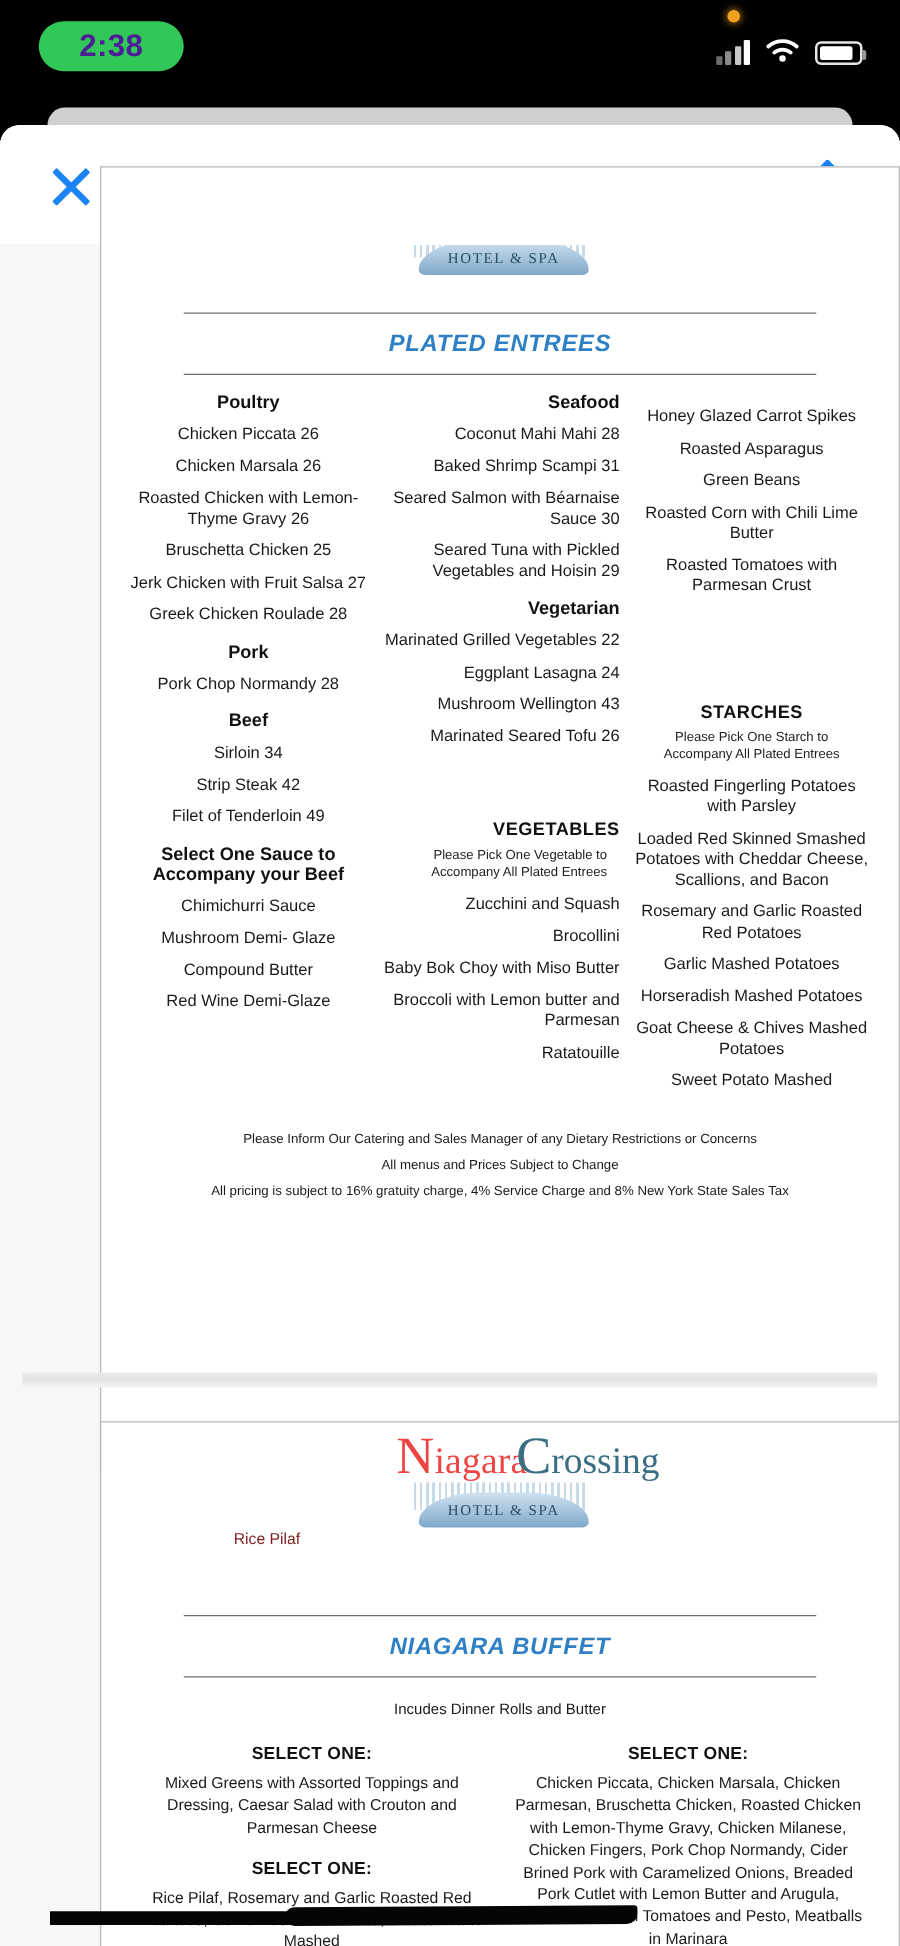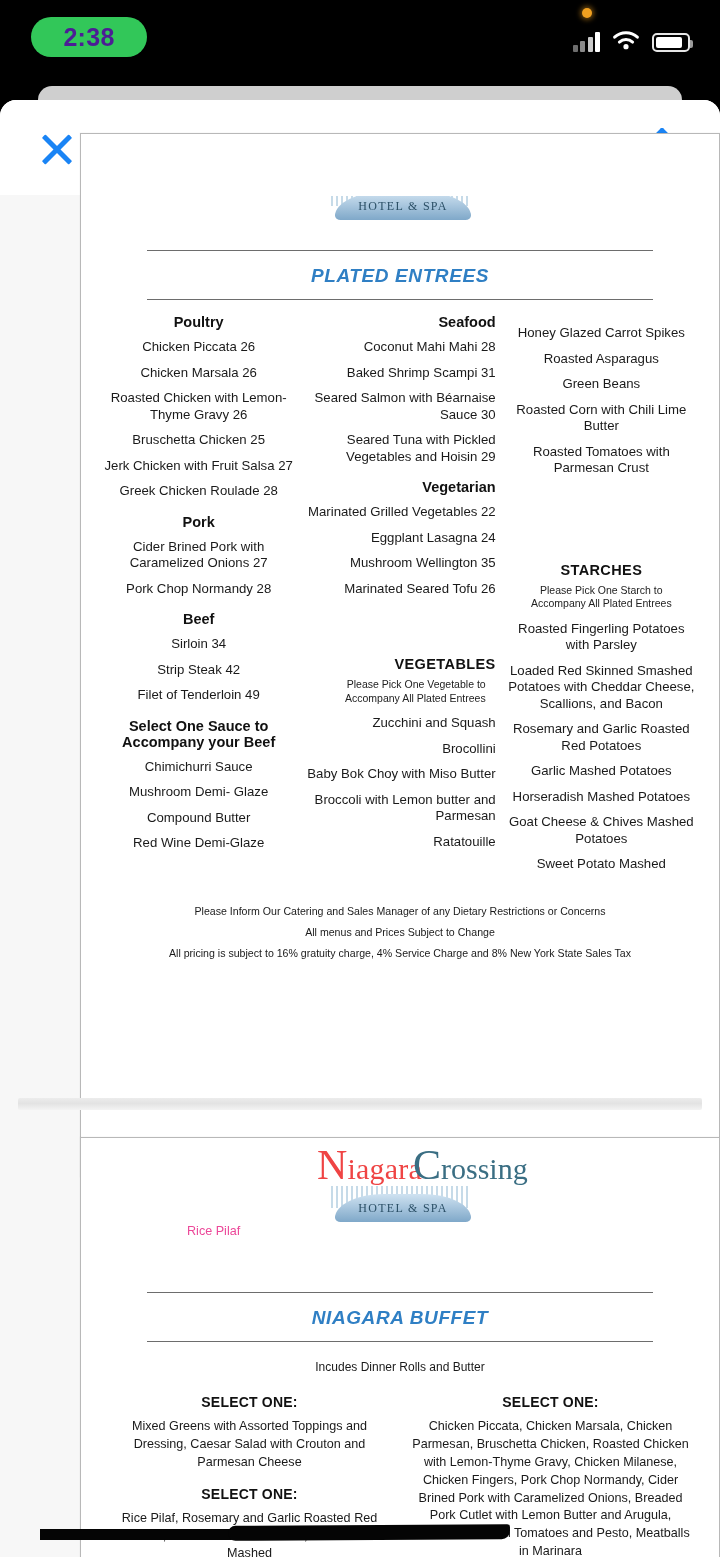--- a/index.html
+++ b/index.html
@@ -161,21 +161,21 @@
 
   .footer{ text-align:center; padding:14px 26px 0; }
   .footer div{ font-size:10.6px; color:#1a1a1a; margin:9px 0; }
 
   
   .buffet-lead{ text-align:center; font-size:12px; margin-top:18px; color:#1a1a1a; }
   .bcols{ display:flex; padding:6px 18px 0; }
   .bcol{ flex:1; text-align:center; padding:0 8px; }
   .bsel{ font-size:14px; font-weight:600; color:#111; margin:14px 0 8px; letter-spacing:.2px; }
   .btxt{ font-size:12.6px; color:#1a1a1a; line-height:1.42; }
-  .rice{ position:absolute; left:106px; top:86px; font-size:12.6px; color:#ec4899; }
+  .rice{ position:absolute; left:106px; top:86px; font-size:12.6px; color:#7f1d1d; }
 
   
   .redact{
     position:absolute; background:#050505; border-radius:4px; z-index:9;
   }
   #redact-main{ left:228px; top:1525px; width:282px; height:15px;
     border-radius:8px 3px 9px 8px; transform:rotate(-.35deg); }
   #redact-tail{ left:40px;  top:1529px; width:196px; height:11px; border-radius:0 7px 7px 0; }
 </style>
 </head>
@@ -246,21 +246,20 @@
           <div class="col c1">
             <div class="hdr">Poultry</div>
             <div class="item">Chicken Piccata 26</div>
             <div class="item">Chicken Marsala 26</div>
             <div class="item">Roasted Chicken with Lemon-Thyme Gravy 26</div>
             <div class="item">Bruschetta Chicken 25</div>
             <div class="item">Jerk Chicken with Fruit Salsa 27</div>
             <div class="item">Greek Chicken Roulade 28</div>
 
             <div class="hdr">Pork</div>
-            <div class="item">Cider Brined Pork with Caramelized Onions 27</div>
             <div class="item">Pork Chop Normandy 28</div>
 
             <div class="hdr">Beef</div>
             <div class="item">Sirloin 34</div>
             <div class="item">Strip Steak 42</div>
             <div class="item">Filet of Tenderloin 49</div>
 
             <div class="hdr">Select One Sauce to Accompany your Beef</div>
             <div class="item">Chimichurri Sauce</div>
             <div class="item">Mushroom Demi- Glaze</div>
@@ -271,21 +270,21 @@
           <div class="col c2">
             <div class="hdr">Seafood</div>
             <div class="item">Coconut Mahi Mahi 28</div>
             <div class="item">Baked Shrimp Scampi 31</div>
             <div class="item">Seared Salmon with Béarnaise Sauce 30</div>
             <div class="item">Seared Tuna with Pickled Vegetables and Hoisin 29</div>
 
             <div class="hdr">Vegetarian</div>
             <div class="item">Marinated Grilled Vegetables 22</div>
             <div class="item">Eggplant Lasagna 24</div>
-            <div class="item">Mushroom Wellington 35</div>
+            <div class="item">Mushroom Wellington 43</div>
             <div class="item">Marinated Seared Tofu 26</div>
 
             <div class="spacer-md"></div>
             <div class="hdr caps">VEGETABLES</div>
             <div class="note">Please Pick One Vegetable to Accompany All Plated Entrees</div>
             <div class="item">Zucchini and Squash</div>
             <div class="item">Brocollini</div>
             <div class="item">Baby Bok Choy with Miso Butter</div>
             <div class="item">Broccoli with Lemon butter and Parmesan</div>
             <div class="item">Ratatouille</div>

